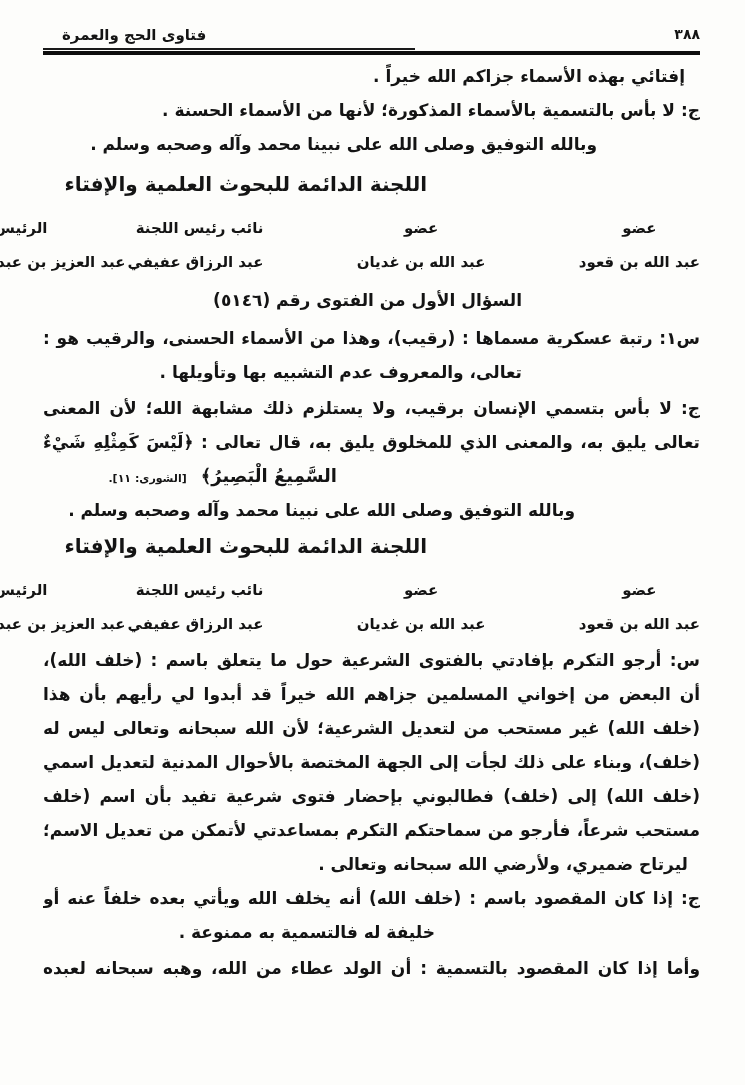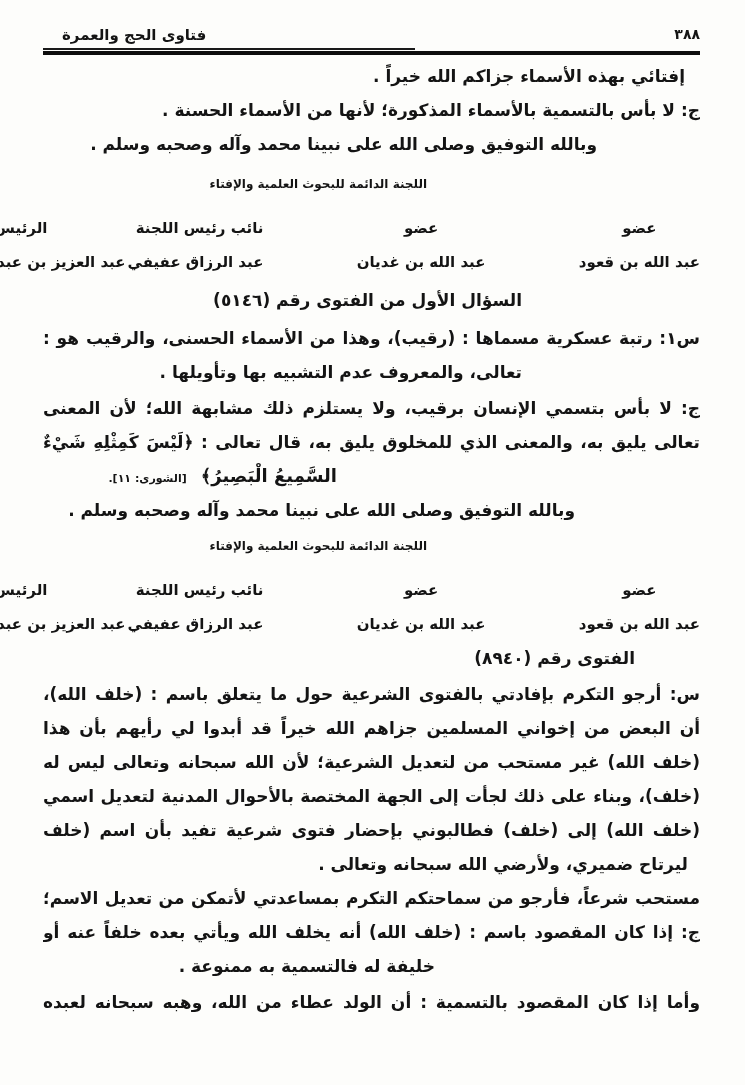--- a/index.html
+++ b/index.html
@@ -12,21 +12,21 @@
        padding:22px 45px 2px 43px;}
   .pageno{font-size:14px;font-weight:bold;line-height:24px;}
   .booktitle{font-size:15px;font-weight:bold;line-height:22px;margin-left:19px;}
   .rules{padding:0 45px 0 43px;}
   .rule-thin{height:2px;background:#1a1a1a;width:372px;margin-left:0;margin-right:auto;}
   .rule-thick{height:4px;background:#0d0d0d;margin-top:1px;}
   .content{padding:0 45px 0 43px;}
   .line{font-size:17px;font-weight:bold;height:34px;line-height:34px;
         text-align:right;white-space:nowrap;}
   .fill{white-space:normal;text-align:justify;text-align-last:justify;overflow:hidden;}
-  .ctitle{font-size:12px;padding-left:0;}
+  .ctitle{font-size:20px;padding-left:0;}
   .pad12{padding-right:12px;}
   .pad15{padding-right:15px;}
   .pad65{padding-right:65px;}
   .pad103{padding-right:103px;}
   .pad125{padding-right:125px;}
   .pad178{padding-right:178px;}
   .pad265{padding-right:265px;}
   .pad273{padding-right:273px;}
   .pad363{padding-right:363px;}
   .mt2{margin-top:2px;}  .mt4{margin-top:4px;}
@@ -103,26 +103,25 @@
       <div class="sigcol w21">
         <div>نائب رئيس اللجنة</div>
         <div>عبد الرزاق عفيفي</div>
       </div>
       <div class="sigcol w18">
         <div>الرئيس</div>
         <div>عبد العزيز بن عبد الله بن باز</div>
       </div>
     </div>
 
-    <div class="line pad65">الفتوى رقم (٨٩٤٠)</div>
     <div class="line fill mt2">س: أرجو التكرم بإفادتي بالفتوى الشرعية حول ما يتعلق باسم : (خلف الله)، حيث</div>
     <div class="line fill">أن البعض من إخواني المسلمين جزاهم الله خيراً قد أبدوا لي رأيهم بأن هذا الاسم</div>
     <div class="line fill">(خلف الله) غير مستحب من لتعديل الشرعية؛ لأن الله سبحانه وتعالى ليس له</div>
     <div class="line fill">(خلف)، وبناء على ذلك لجأت إلى الجهة المختصة بالأحوال المدنية لتعديل اسمي من</div>
     <div class="line fill">(خلف الله) إلى (خلف) فطالبوني بإحضار فتوى شرعية تفيد بأن اسم (خلف الله) غير</div>
+    <div class="line fill">مستحب شرعاً، فأرجو من سماحتكم التكرم بمساعدتي لأتمكن من تعديل الاسم؛</div>
     <div class="line pad12">ليرتاح ضميري، ولأرضي الله سبحانه وتعالى .</div>
-    <div class="line fill">مستحب شرعاً، فأرجو من سماحتكم التكرم بمساعدتي لأتمكن من تعديل الاسم؛</div>
     <div class="line fill">ج: إذا كان المقصود باسم : (خلف الله) أنه يخلف الله ويأتي بعده خلفاً عنه أو يكون</div>
     <div class="line pad265">خليفة له فالتسمية به ممنوعة .</div>
     <div class="line fill mt2">وأما إذا كان المقصود بالتسمية : أن الولد عطاء من الله، وهبه سبحانه لعبده خلفاً عن</div>
 
   </div>
 </div>
 
 </body></html>

